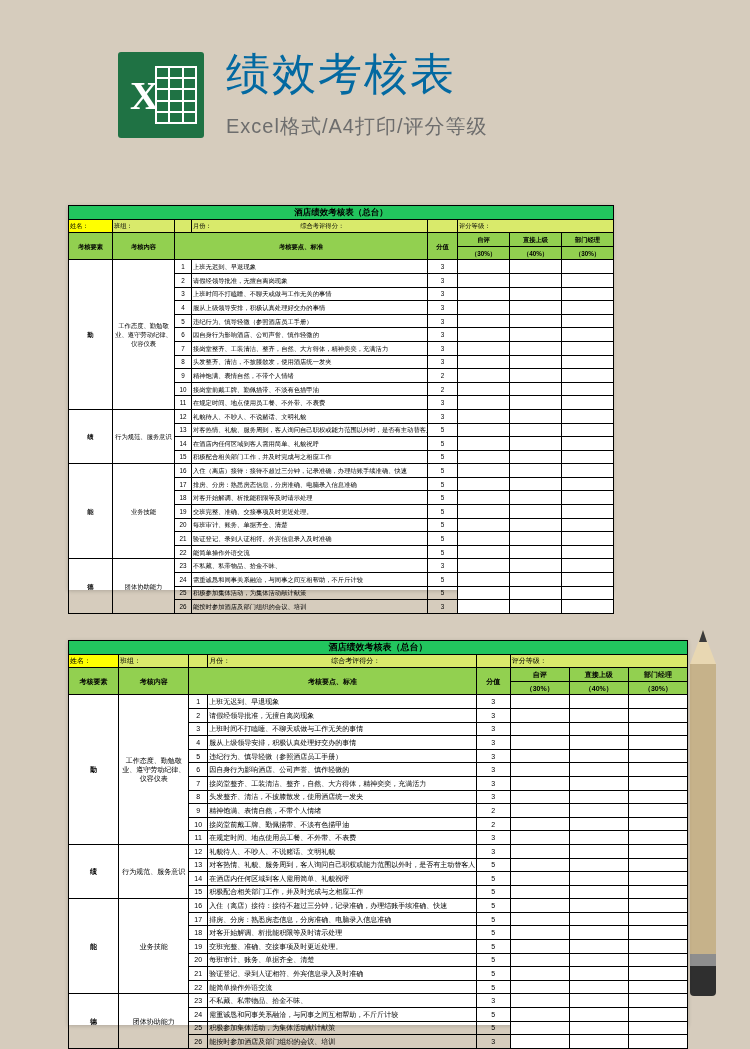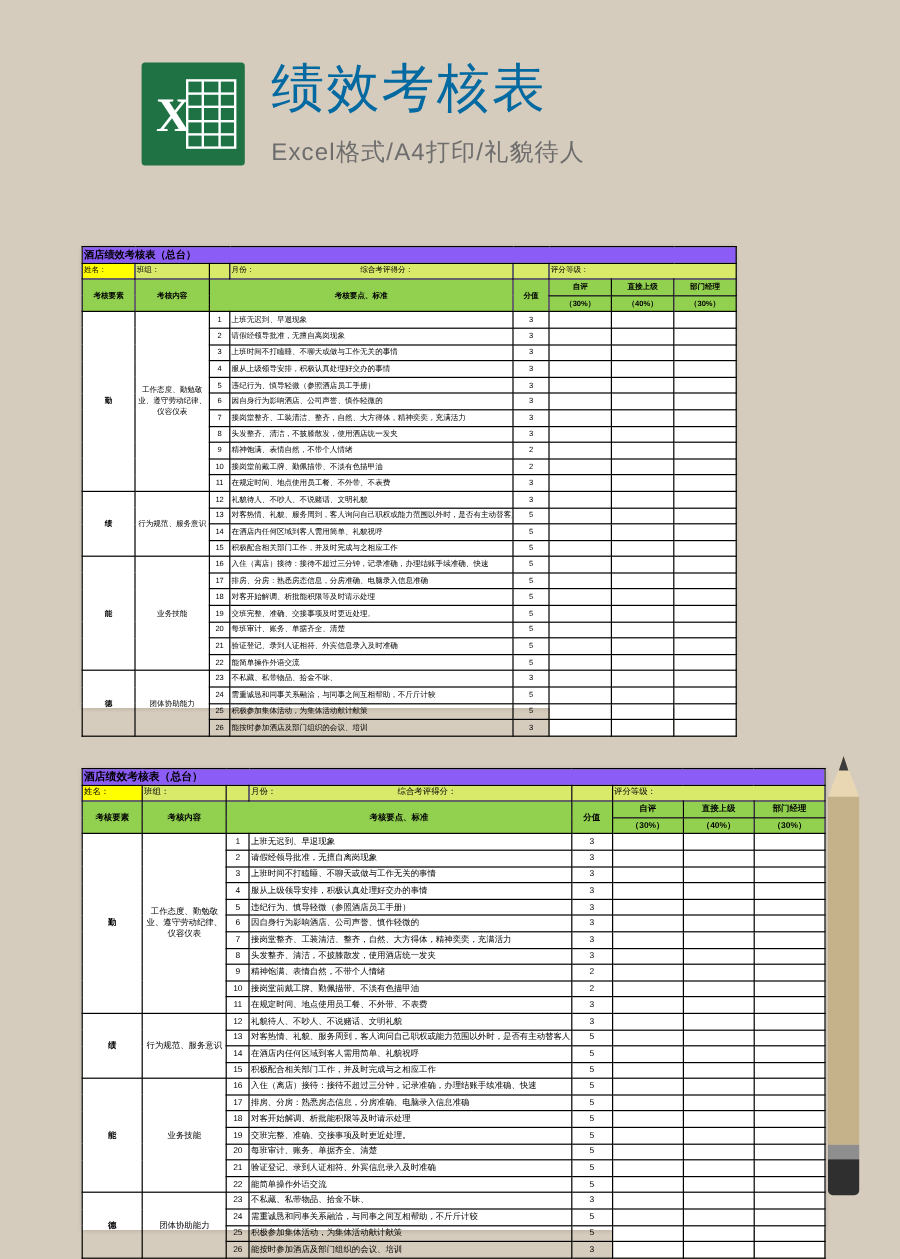--- a/index.html
+++ b/index.html
@@ -65,21 +65,21 @@
     box-sizing:border-box;
   }
   .sheet.one{left:68px;top:205px;width:545px;height:385px;}
   .sheet.two{left:68px;top:640px;width:620px;height:385px;}
   table.grid{border-collapse:collapse;width:100%;table-layout:fixed;
     font-size:6.3px;color:#000;}
   .sheet.two table.grid{font-size:7px;}
   table.grid td{border:1px solid #000;padding:0 1px;height:12.6px;line-height:11px;
     overflow:hidden;white-space:nowrap;}
   .title-row td{
-    background:#8b5cf6;text-align:left;font-weight:bold;font-size:8.5px;height:16px;
+    background:#22c55e;text-align:center;font-weight:bold;font-size:8.5px;height:16px;
   }
   .sheet.two .title-row td{font-size:9px;}
   .info-row td{background:#d9ea6b;height:13px;}
   .info-row .yel{background:#ffff00;}
   .hdr td{background:#92d050;text-align:center;font-weight:bold;vertical-align:middle;}
   .c{text-align:center;}
   .vmid{vertical-align:middle;}
   .lbl{text-align:center;font-weight:bold;}
   .num{text-align:center;}
   .blank{background:#ffffff;}
@@ -103,21 +103,21 @@
         <i></i>
         <i></i>
         <i></i>
         <i></i>
         <i></i>
         <i></i>
     </span>
   </div>
   <div class="head-text">
     <div class="head-title">绩效考核表</div>
-    <div class="head-sub">Excel格式/A4打印/礼貌待人</div>
+    <div class="head-sub">Excel格式/A4打印/评分等级</div>
   </div>
 </div>
 
 <div class="pencil">
   <div class="tip"></div>
     <div class="lead"></div>
   <div class="body"></div>
     <div class="band"></div>
     <div class="eraser"></div>
 </div>

